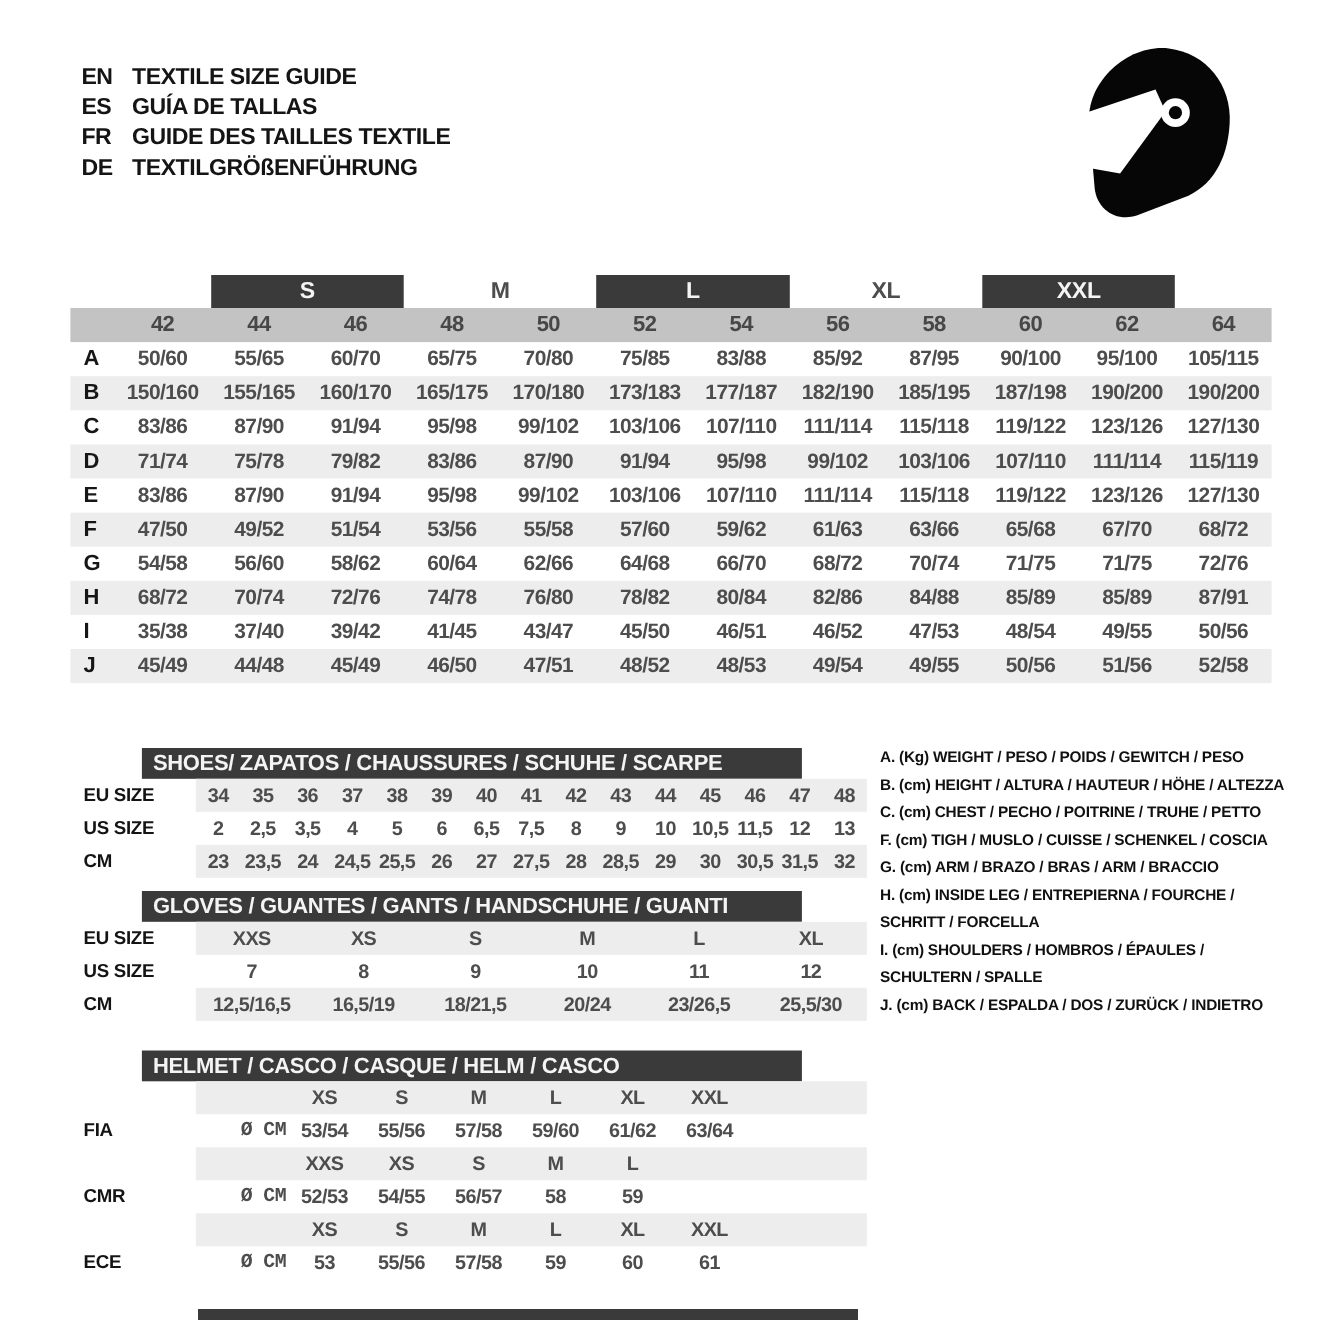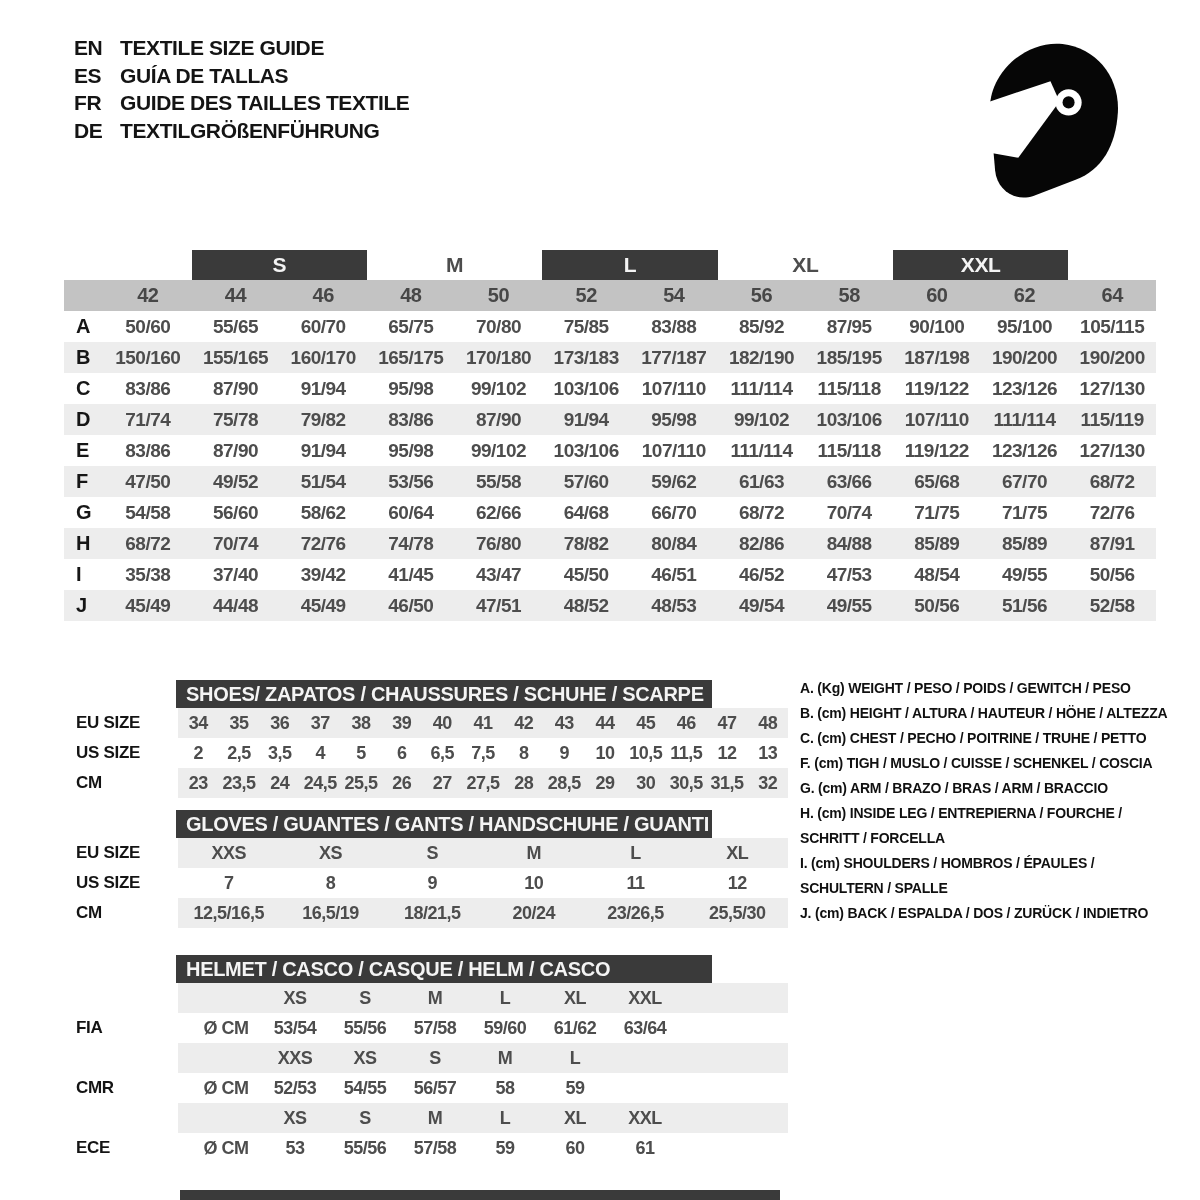--- a/index.html
+++ b/index.html
@@ -6,21 +6,21 @@
   body{
     width:1200px;height:1200px;position:relative;overflow:hidden;
     background:#ffffff;
     font-family:"Liberation Sans", sans-serif;
     font-weight:700;color:#111;
     -webkit-font-smoothing:antialiased;
   }
   .abs{position:absolute;}
 
   
-  #lang-list{left:74px;top:34px;}
+  #lang-list{left:74px;top:56px;}
   .lang-row{display:grid;grid-template-columns:46px auto;line-height:27.5px;
     font-size:21px;letter-spacing:-0.4px;color:#141414;}
 
   
   #helmet-icon{left:978px;top:38px;width:156px;height:166px;}
 
   
   #size-table{left:64px;top:250px;width:1092px;}
   .st-row{display:grid;grid-template-columns:40px repeat(12,1fr);height:31px;align-items:center;}
   .st-row.group-row{height:30px;align-items:stretch;}
@@ -30,31 +30,31 @@
   .gcell.plain{color:#4d4d4d;}
   .gcell.empty{background:transparent;}
   .band-row{background:#c3c3c3;}
   .st-cell{text-align:center;font-size:19px;letter-spacing:-0.5px;color:#4d4d4d;white-space:nowrap;}
   .band-row .st-cell{color:#474747;font-size:20px;}
   .st-label{font-size:20px;color:#161616;padding-left:12px;}
   .data-row.shaded{background:#ededed;}
 
   
   #lower{left:72px;top:680px;width:716px;}
-  .bar{margin-left:104px;width:536px;height:28px;background:#3a3a3a;color:#f4f4f4;
+  .bar{margin-left:57px;width:600px;height:28px;background:#3a3a3a;color:#f4f4f4;
     display:flex;align-items:center;padding-left:10px;box-sizing:border-box;
     font-size:20px;letter-spacing:-0.3px;white-space:nowrap;}
   .srow{display:flex;height:30px;align-items:stretch;}
   .side{width:108px;display:flex;align-items:center;padding-left:4px;box-sizing:border-box;
     font-size:17px;letter-spacing:-0.3px;color:#141414;white-space:nowrap;}
   .cells{width:622px;display:grid;align-items:center;}
   .cells.gray{background:#ededed;}
   .scell{text-align:center;font-size:18px;letter-spacing:-0.5px;color:#4d4d4d;white-space:nowrap;}
   .hgrid{grid-template-columns:82px repeat(6,70px) 1fr;}
-  .scell.unit{text-align:center;padding-left:14px;}
+  .scell.unit{text-align:right;padding-left:14px;font-family:Liberation Mono, monospace;}
   #gloves-bar{margin-top:12px;}
   #helmet-bar{margin-top:27px;}
 
   
   #legend{left:800px;top:676px;width:374px;font-size:14px;line-height:25px;
     letter-spacing:-0.2px;color:#101010;}
 
   
   #bottom-cut-bar{left:180px;top:1190px;width:600px;height:10px;background:#3a3a3a;}
 </style>

